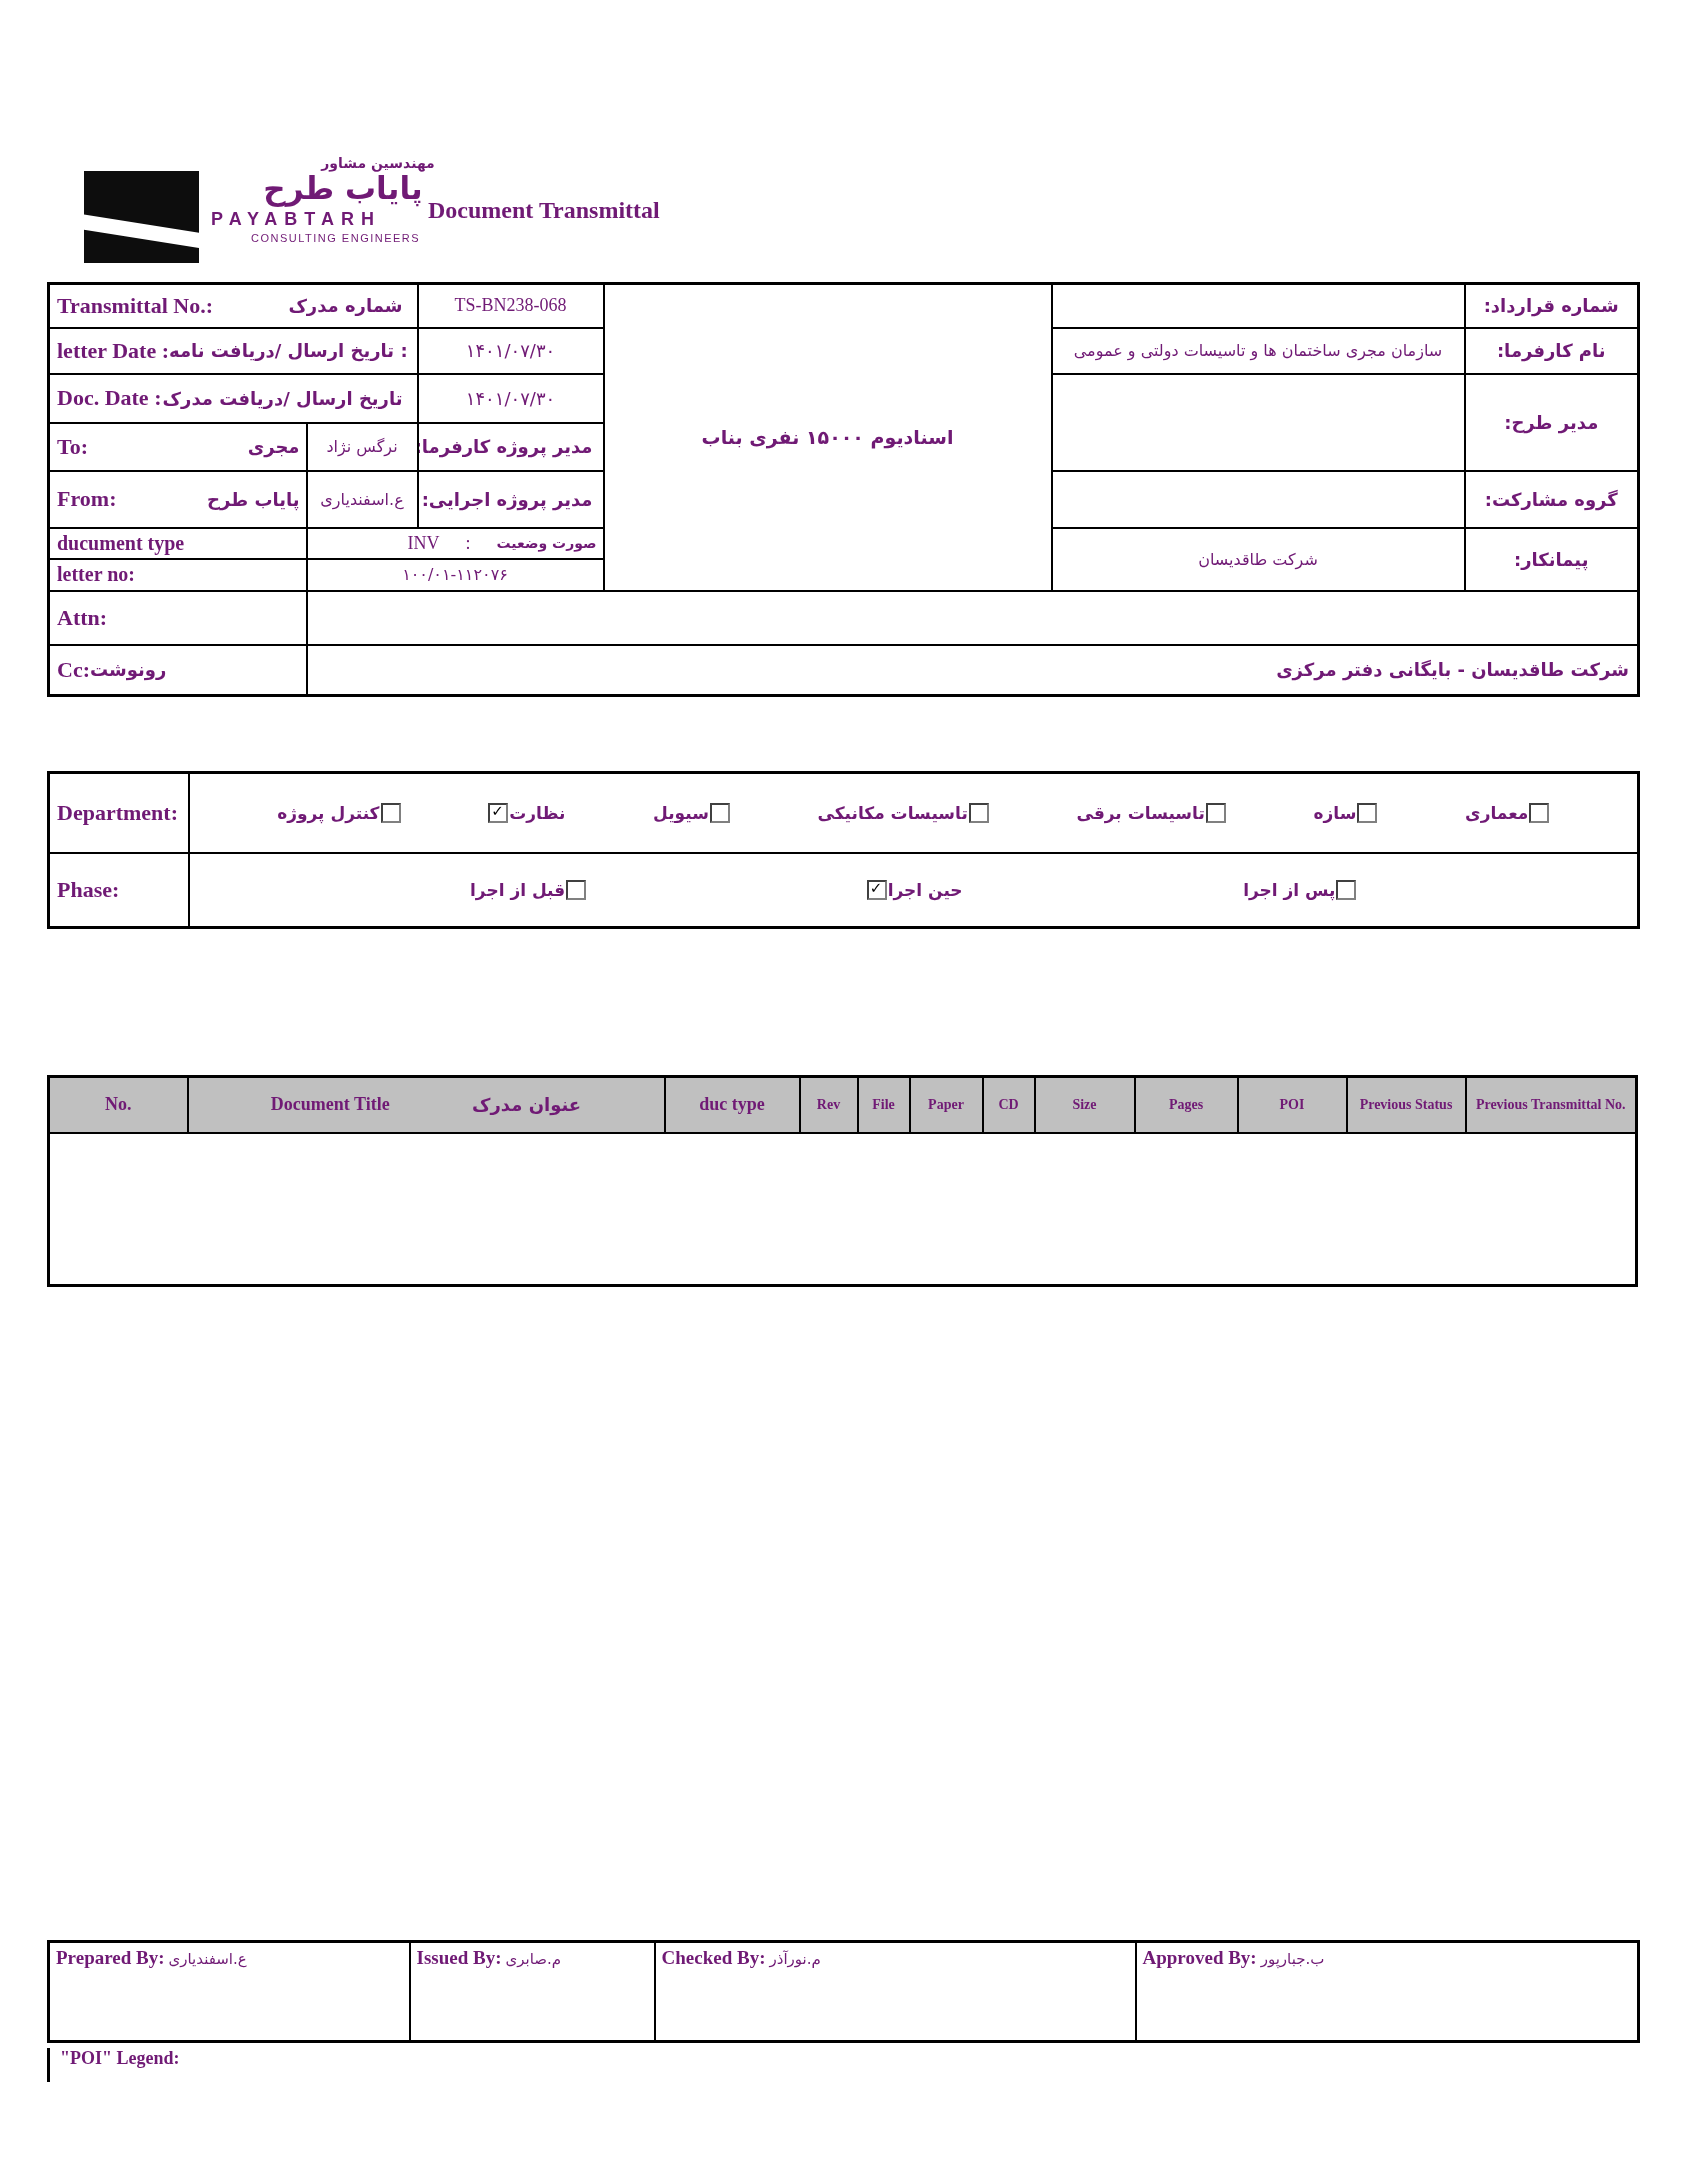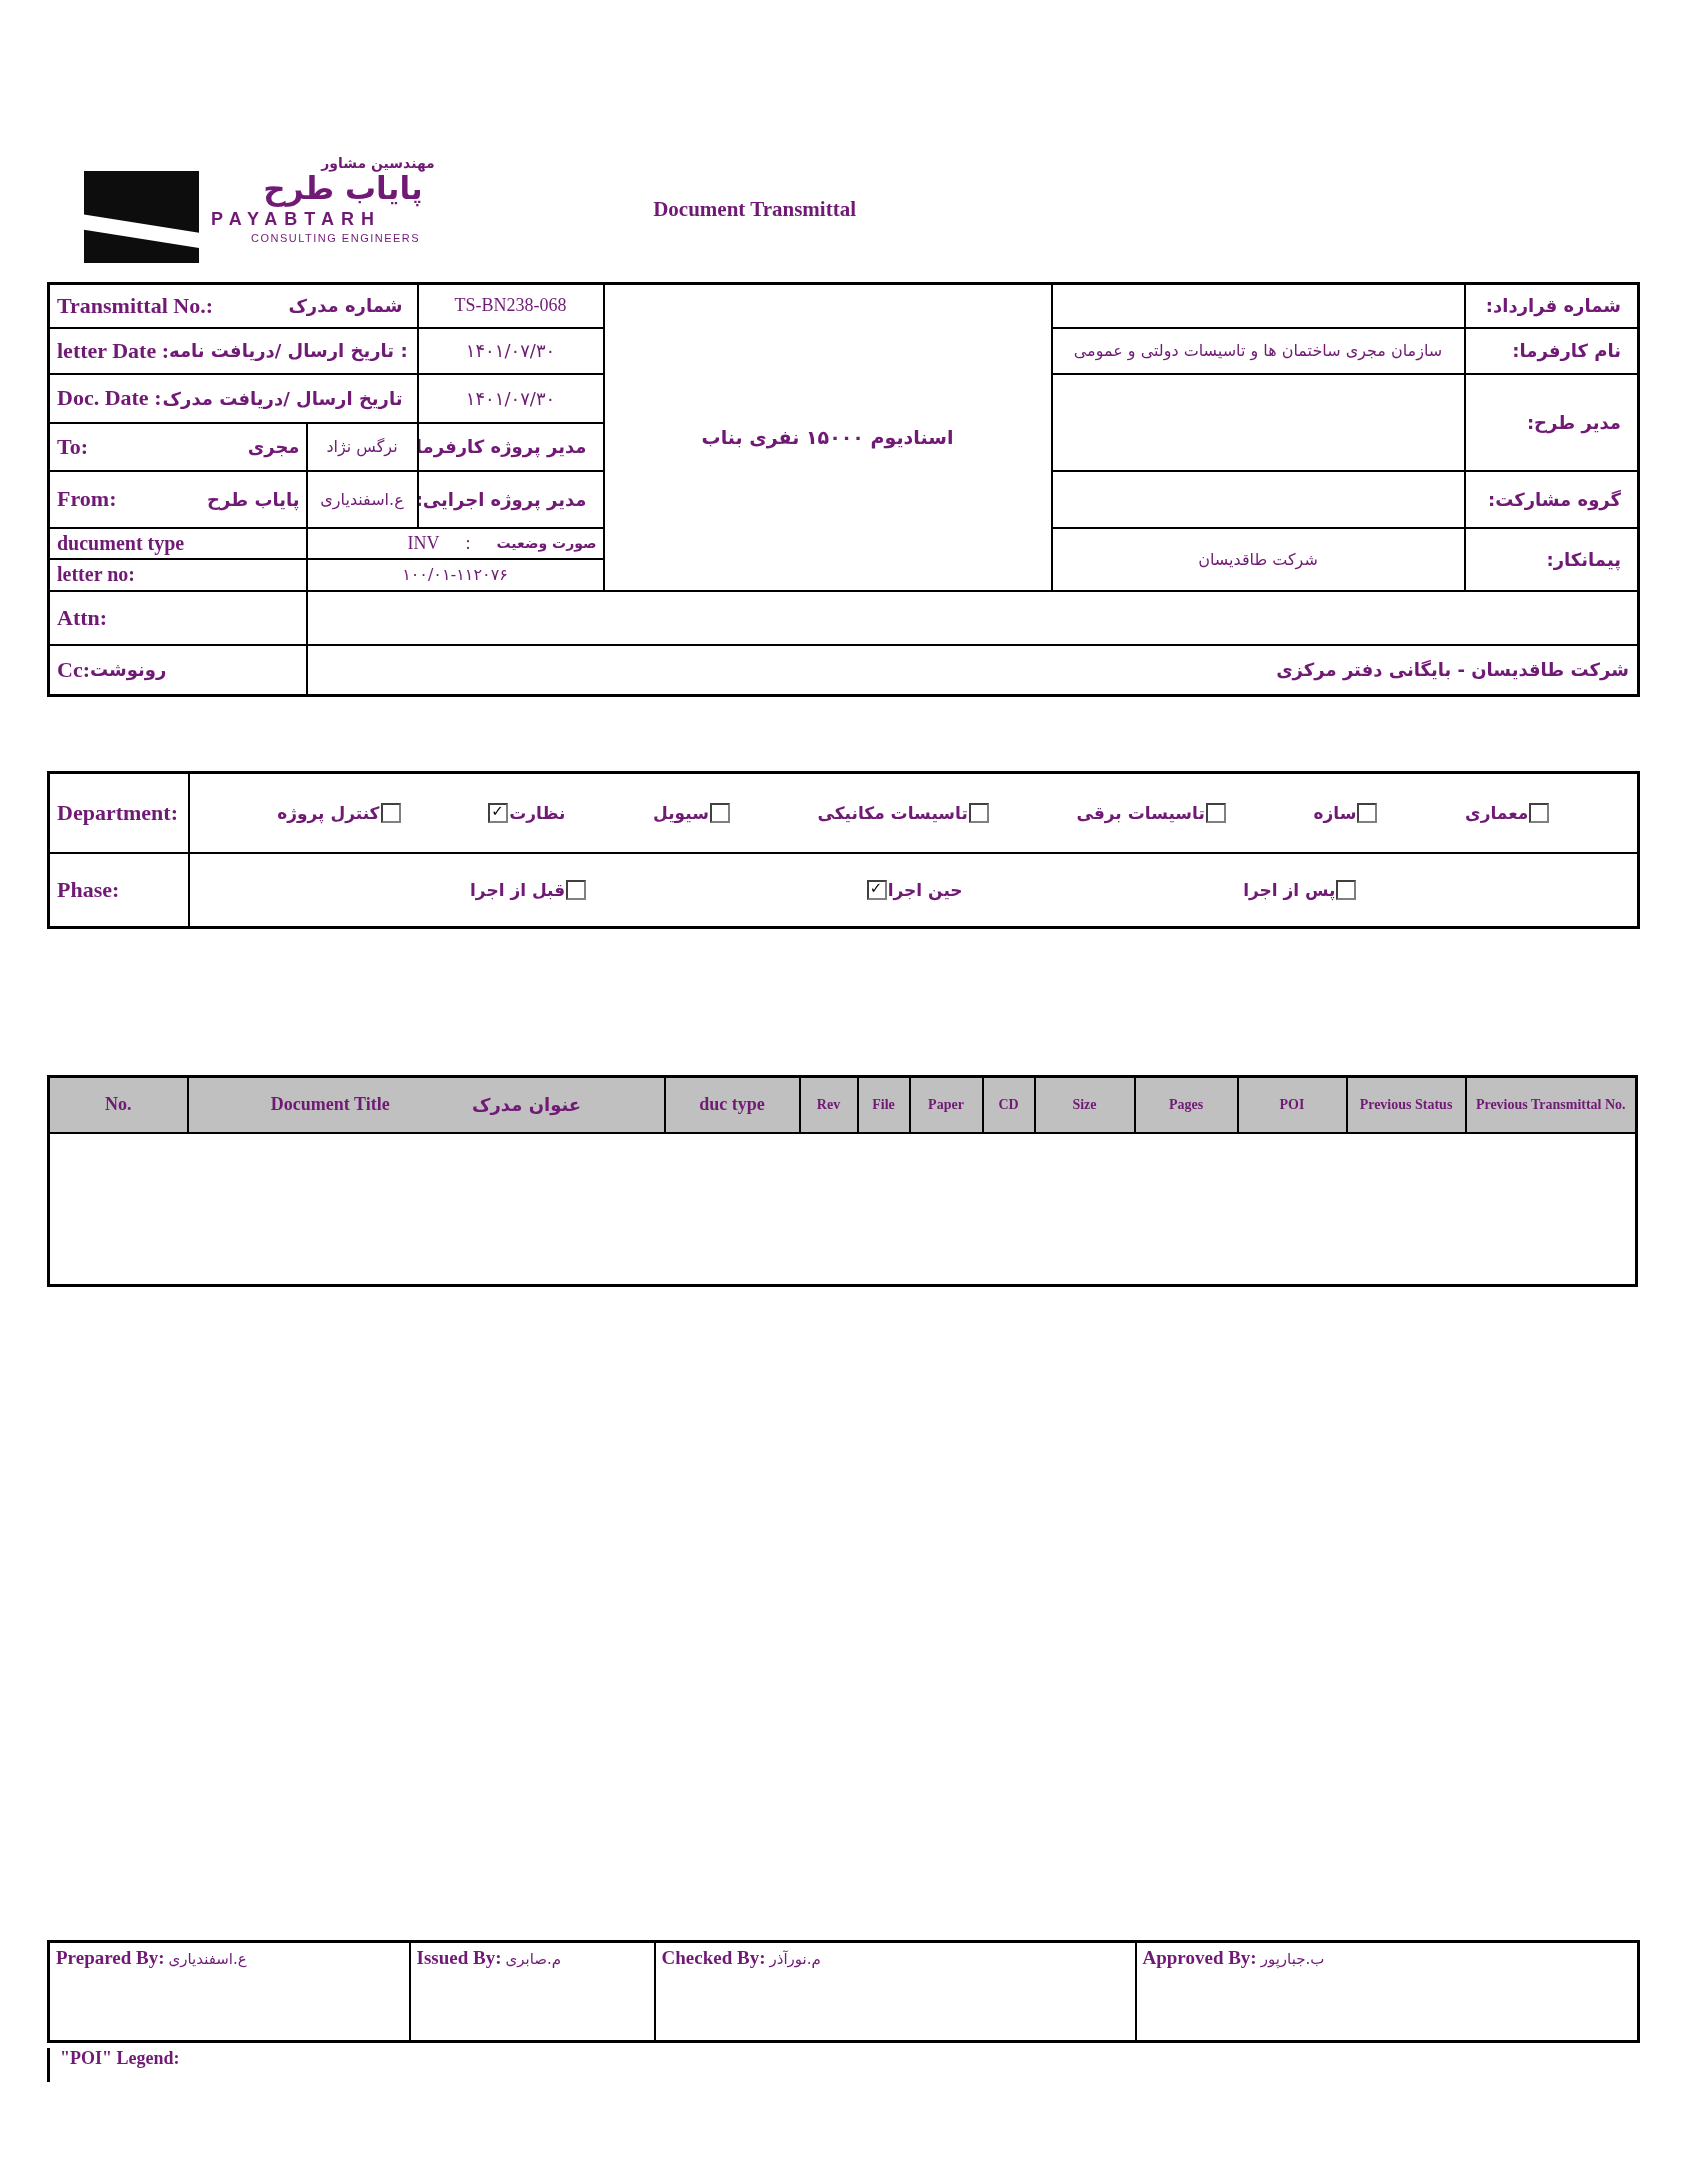--- a/index.html
+++ b/index.html
@@ -12,41 +12,41 @@
                border-radius:10px;transform:rotate(9deg);}
   .brand-text{position:absolute;left:211px;top:155px;width:264px;text-align:center;
               font-family:"DejaVu Sans",sans-serif;line-height:1.15;}
   .brand-fa-small{font-size:14px;font-weight:700;display:block;text-align:center;padding-left:70px;}
   .brand-fa-big{font-size:31px;font-weight:700;display:block;text-align:center;}
   .brand-en{font-size:18px;font-weight:700;letter-spacing:7px;display:block;text-align:left;
             font-family:"Liberation Sans","DejaVu Sans",sans-serif;margin-top:2px;}
   .brand-en-sub{font-size:11px;letter-spacing:1.5px;display:block;text-align:left;padding-left:40px;
             font-family:"Liberation Sans","DejaVu Sans",sans-serif;margin-top:3px;}
 
-  .doc-title{position:absolute;left:408px;top:197px;width:448px;text-align:right;
-             font-size:21px;font-weight:700;}
+  .doc-title{position:absolute;left:428px;top:197px;width:448px;text-align:left;
+             font-size:24px;font-weight:700;}
 
   
   table{border-collapse:collapse;table-layout:fixed;}
   td{padding:0;vertical-align:middle;overflow:hidden;}
   .bt{border:3px solid #000;}
   .bt td{border:2px solid #000;}
 
   .en-label{font-weight:700;font-size:22px;padding-left:7px;white-space:nowrap;}
   .en-label-sm{font-weight:700;font-size:20px;padding-left:7px;white-space:nowrap;}
   .fa{font-family:"DejaVu Sans",sans-serif;}
   .fa-label{font-family:"DejaVu Sans",sans-serif;font-weight:700;font-size:18px;white-space:nowrap;}
   .fa-text{font-family:"DejaVu Sans",sans-serif;font-size:16px;}
   .val{font-size:18px;}
   .flexrow{display:flex;align-items:center;justify-content:space-between;height:100%;}
   .center{text-align:center;}
   .rtl{direction:rtl;}
   .ltr{direction:ltr;unicode-bidi:isolate;}
   .fa-cell-label{font-family:"DejaVu Sans",sans-serif;font-weight:700;font-size:18px;
-                 direction:rtl;text-align:right;padding:0 16px;white-space:nowrap;}
+                 direction:rtl;text-align:center;padding:0 10px;white-space:nowrap;}
 
   
   #info-table{position:absolute;left:47px;top:282px;width:1590px;}
 
   
   #class-table{position:absolute;left:47px;top:771px;width:1590px;}
   .chk-row{display:flex;direction:rtl;justify-content:space-evenly;align-items:center;height:100%;}
   .chk-item{display:flex;align-items:flex-start;gap:1px;}
   .chk-label{font-family:"DejaVu Sans",sans-serif;font-weight:700;font-size:17px;white-space:nowrap;}
   .cb{display:inline-block;width:16px;height:16px;background:#fff;border:2px solid #808080;

